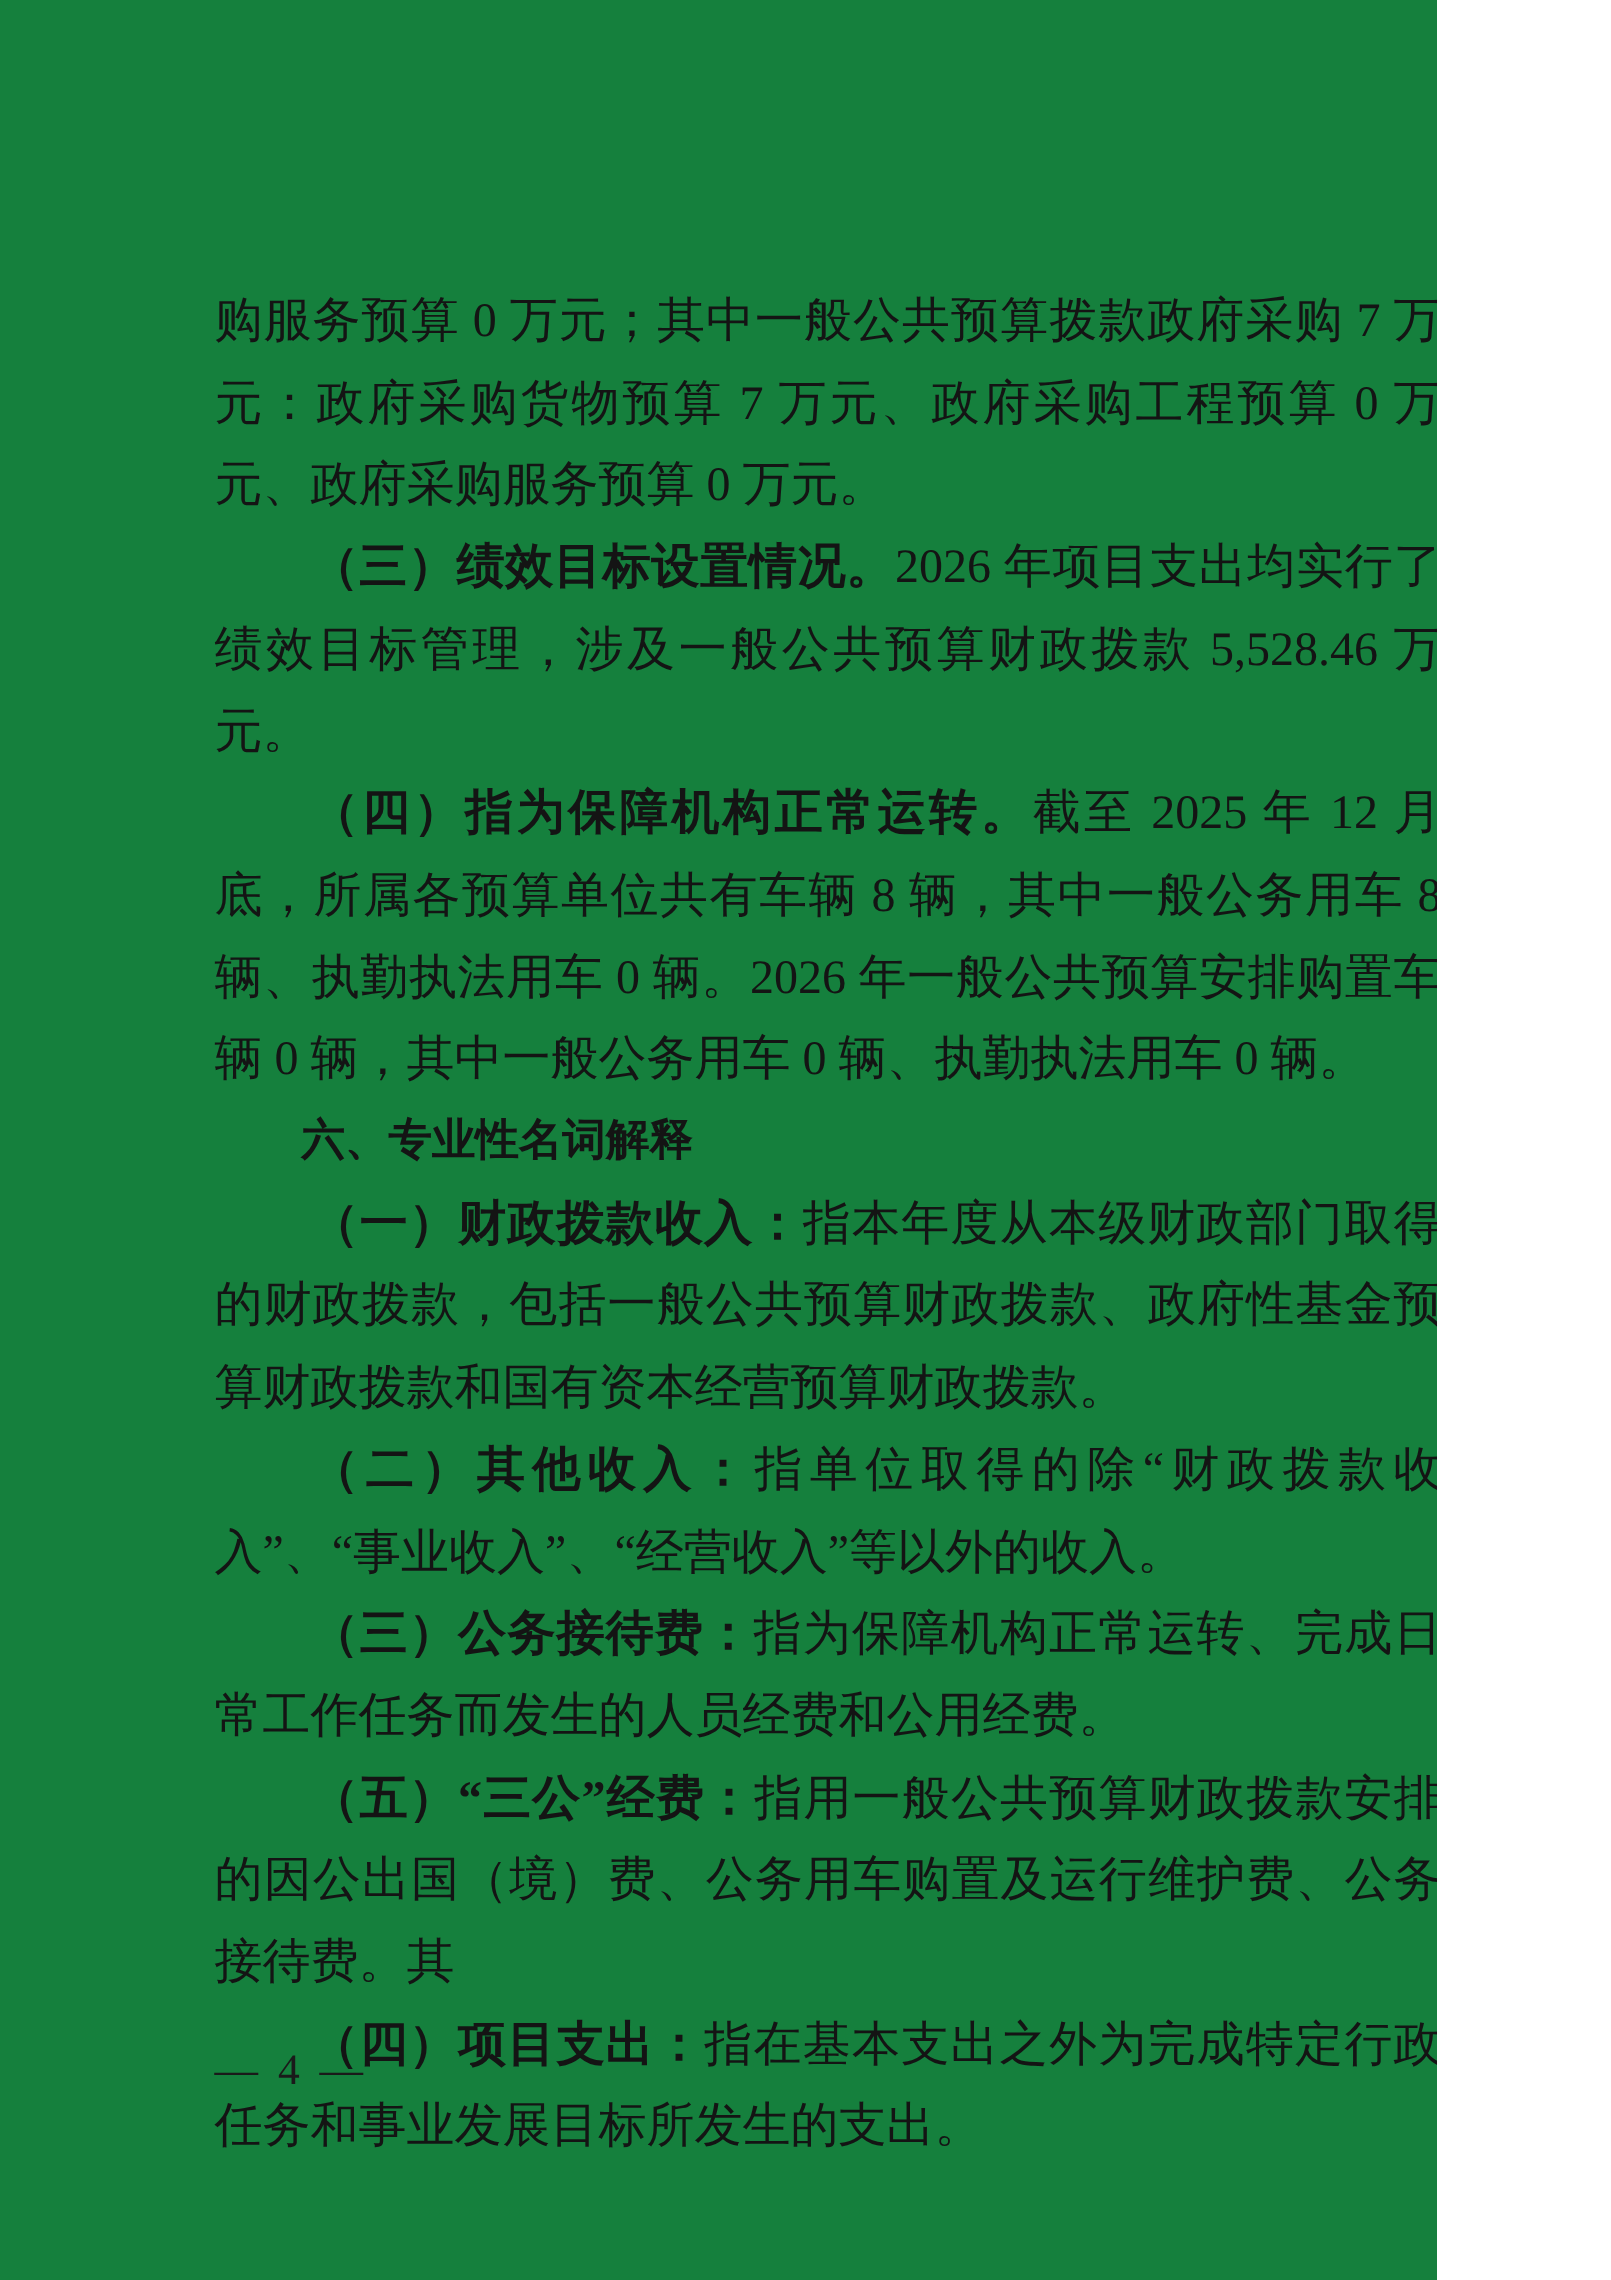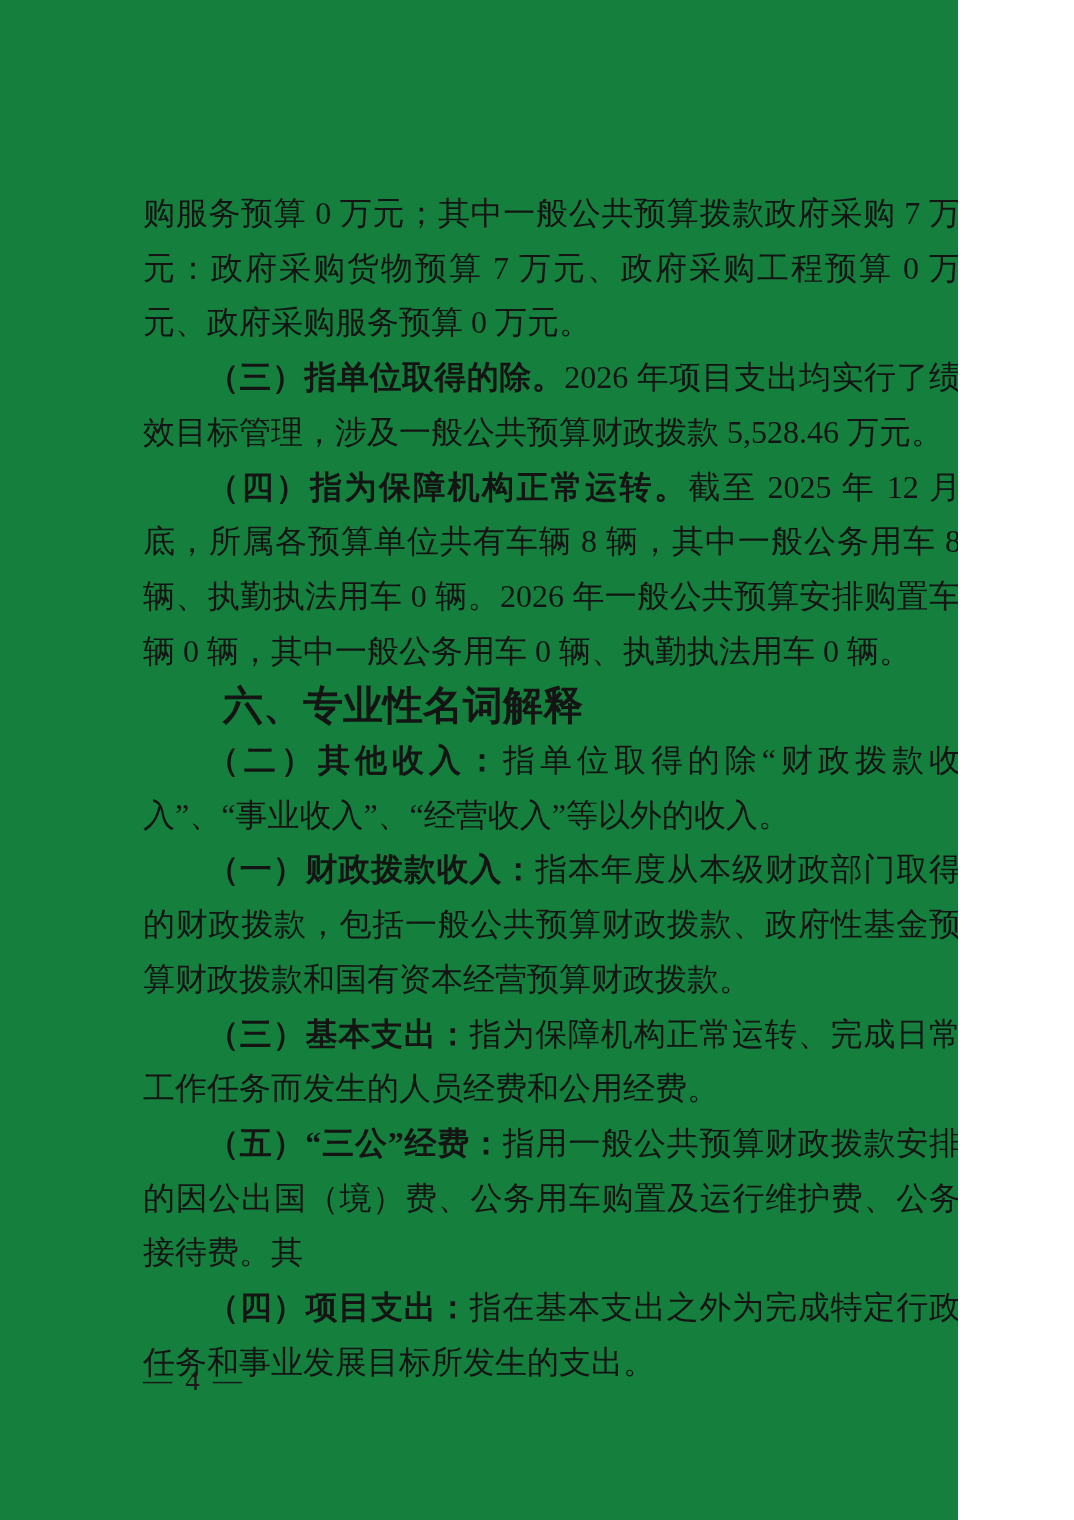--- a/index.html
+++ b/index.html
@@ -20,21 +20,21 @@
     width: 818px;
     font-size: 32px;
     line-height: 54.7px;
     text-align: justify;
   }
   .para { text-indent: 2em; }
   .para.no-indent { text-indent: 0; }
   .lead { font-weight: bold; }
   .heading {
     font-family: "Liberation Sans", "DejaVu Sans", sans-serif;
-    font-size: 40px;
+    font-size: 29px;
     font-weight: bold;
     line-height: 54.7px;
     text-indent: 2em;
     text-align: left;
   }
   .footer {
     position: absolute;
     left: 143px;
     top: 1364px;
     font-size: 29px;
@@ -43,31 +43,31 @@
   }
 </style>
 </head>
 <body>
 
 <div class="page">
   <div class="body-text">
 
     <p class="para no-indent"><span>购服务预算 0 万元；其中一般公共预算拨款政府采购 7 万元：政府采购货物预算 7 万元、政府采购工程预算 0 万元、政府采购服务预算 0 万元。</span></p>
 
-    <p class="para"><span class="lead">（三）指单位取得的除。</span><span>2026 年项目支出均实行了绩效目标管理，涉及一般公共预算财政拨款 5,528.46 万元。</span></p>
+    <p class="para"><span class="lead">（三）绩效目标设置情况。</span><span>2026 年项目支出均实行了绩效目标管理，涉及一般公共预算财政拨款 5,528.46 万元。</span></p>
 
     <p class="para"><span class="lead">（四）指为保障机构正常运转。</span><span>截至 2025 年 12 月底，所属各预算单位共有车辆 8 辆，其中一般公务用车 8 辆、执勤执法用车 0 辆。2026 年一般公共预算安排购置车辆 0 辆，其中一般公务用车 0 辆、执勤执法用车 0 辆。</span></p>
 
     <h2 class="heading">六、专业性名词解释</h2>
 
+    <p class="para"><span class="lead">（一）财政拨款收入：</span><span>指本年度从本级财政部门取得的财政拨款，包括一般公共预算财政拨款、政府性基金预算财政拨款和国有资本经营预算财政拨款。</span></p>
+
     <p class="para"><span class="lead">（二）其他收入：</span><span>指单位取得的除“财政拨款收入”、“事业收入”、“经营收入”等以外的收入。</span></p>
 
-    <p class="para"><span class="lead">（一）财政拨款收入：</span><span>指本年度从本级财政部门取得的财政拨款，包括一般公共预算财政拨款、政府性基金预算财政拨款和国有资本经营预算财政拨款。</span></p>
-
-    <p class="para"><span class="lead">（三）基本支出：</span><span>指为保障机构正常运转、完成日常工作任务而发生的人员经费和公用经费。</span></p>
+    <p class="para"><span class="lead">（三）公务接待费：</span><span>指为保障机构正常运转、完成日常工作任务而发生的人员经费和公用经费。</span></p>
 
     <p class="para"><span class="lead">（五）“三公”经费：</span><span>指用一般公共预算财政拨款安排的因公出国（境）费、公务用车购置及运行维护费、公务接待费。其</span></p>
 
     <p class="para"><span class="lead">（四）项目支出：</span><span>指在基本支出之外为完成特定行政任务和事业发展目标所发生的支出。</span></p>
 
   </div>
 
   <div class="footer">— 4 —</div>
 </div>
 

